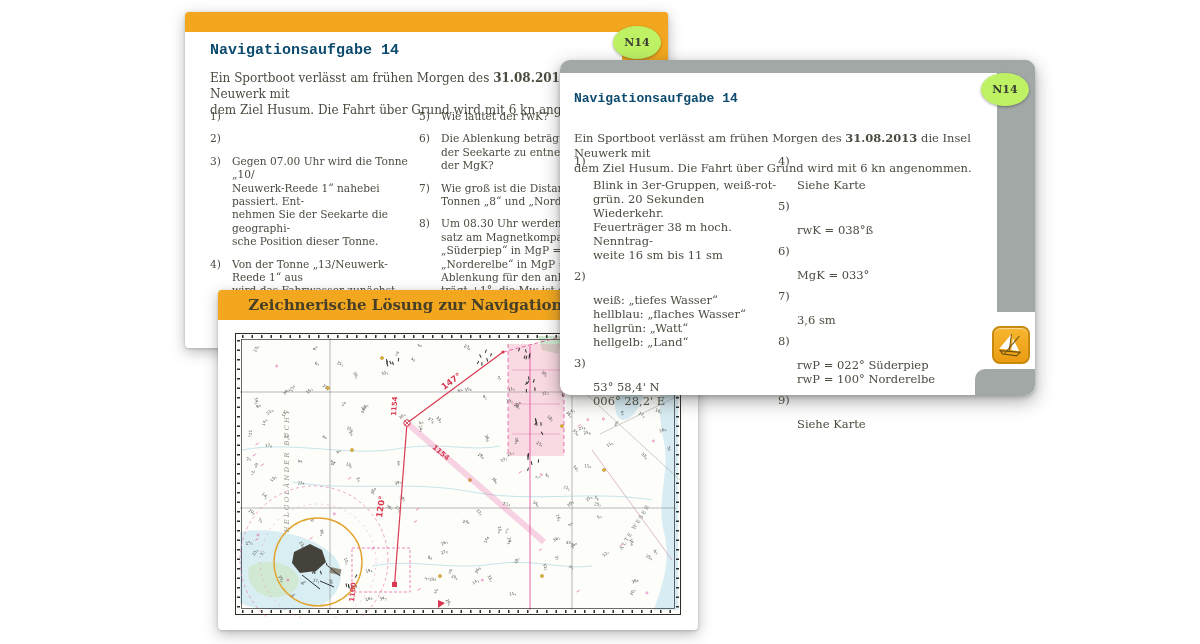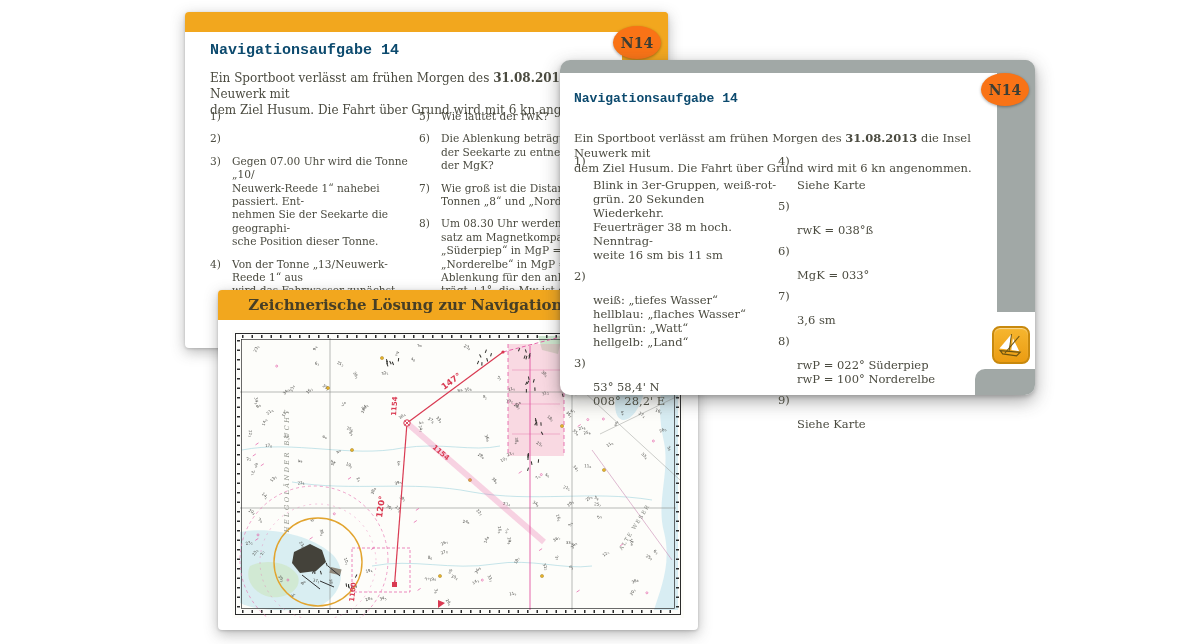--- a/index.html
+++ b/index.html
@@ -9,23 +9,23 @@
 
   .card { position:absolute; background:#fff; border-radius:4px;
           box-shadow:0 4px 14px rgba(70,70,70,.38), 0 1px 3px rgba(0,0,0,.18); }
 
   
   #question-card { left:185px; top:12px; width:483px; height:336px; }
   #question-card .topbar { position:absolute; left:0; top:0; right:0; height:20px;
         background:#F2A71E; border-radius:4px 4px 0 0; }
   #question-card .corner-tab { position:absolute; right:0; top:0; width:46px; height:58px;
         background:#F2A71E; border-radius:0 4px 0 0; }
-  .badge { position:absolute; width:48px; height:33px; border-radius:50%; background:#f97316;
+  .badge { position:absolute; width:48px; height:33px; border-radius:50%; background:#bef264;
         box-shadow:0 1px 3px rgba(0,0,0,.35); display:flex; align-items:center; justify-content:center;
-        font-weight:bold; font-size:14px; color:#3b3e35; }
+        font-weight:bold; font-size:11px; color:#3b3e35; }
   #question-card .badge { right:7px; top:14px; }
   .card-title { font-weight:bold; color:#0c4a6e;font-family:Liberation Mono, monospace; }
   #question-card .card-title { position:absolute; left:25px; top:30px; font-size:15px; }
   #question-card .intro { position:absolute; left:25px; top:58px; width:450px;
         font-size:12px; line-height:16px; white-space:pre-line; }
   .qcols { position:absolute; display:flex; }
   #question-card .qcols { left:25px; top:98px; }
   .qcol-l { width:207px; }
   .qcol-r { width:230px; margin-left:2px; }
   .qitem { display:flex; margin-bottom:9px; font-size:10.6px; line-height:13.4px; }
@@ -476,21 +476,21 @@
         <div class="aitem">
           <span class="num">2)</span>
           <span class="txt">weiß: „tiefes Wasser“
 hellblau: „flaches Wasser“
 hellgrün: „Watt“
 hellgelb: „Land“</span>
           </div>
         <div class="aitem">
           <span class="num">3)</span>
           <span class="txt">53° 58,4' N
-008° 28,2' E</span>
+006° 28,2' E</span>
           </div>
       </div>
       <div class="acol-r">
         <div class="aitem">
           <span class="num">4)</span>
           <span class="txt">Siehe Karte</span>
           </div>
         <div class="aitem">
           <span class="num">5)</span>
           <span class="txt">rwK = 038°ß</span>

